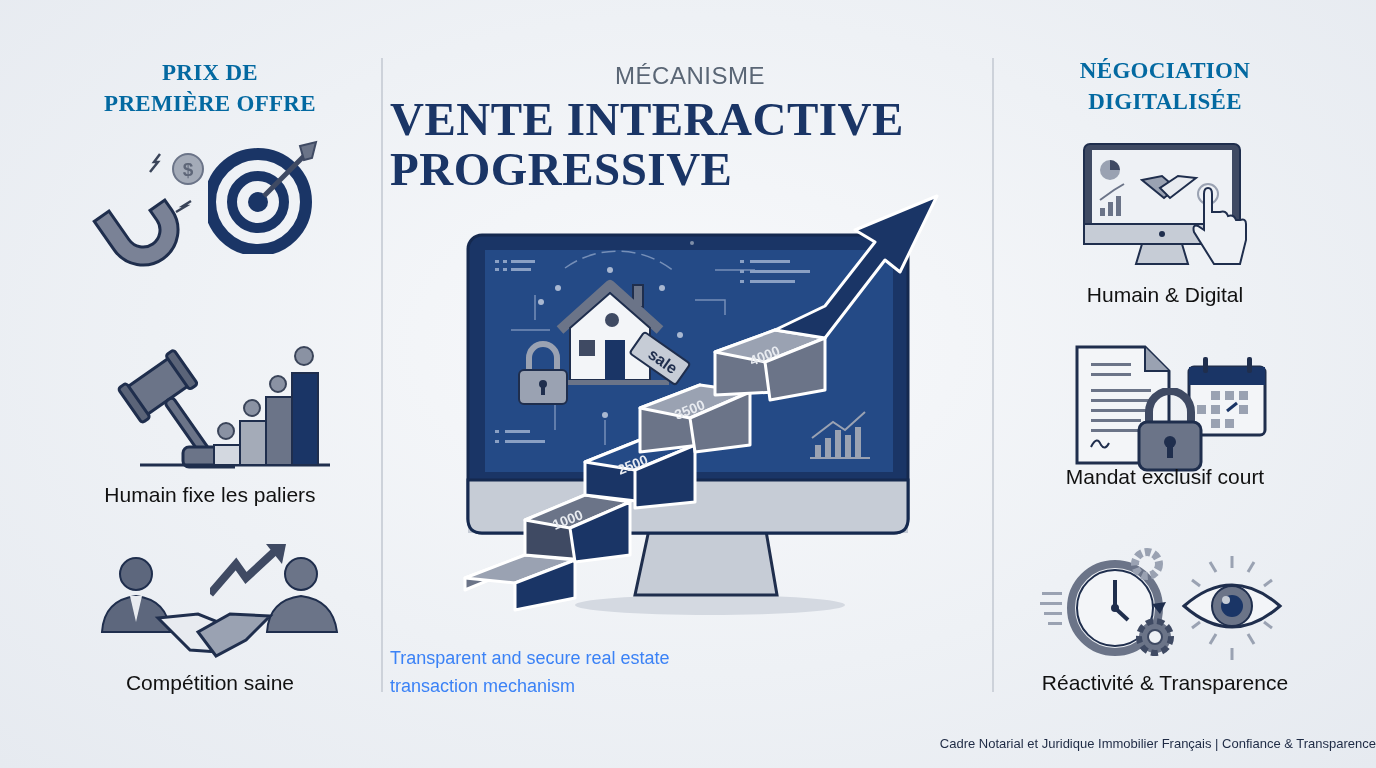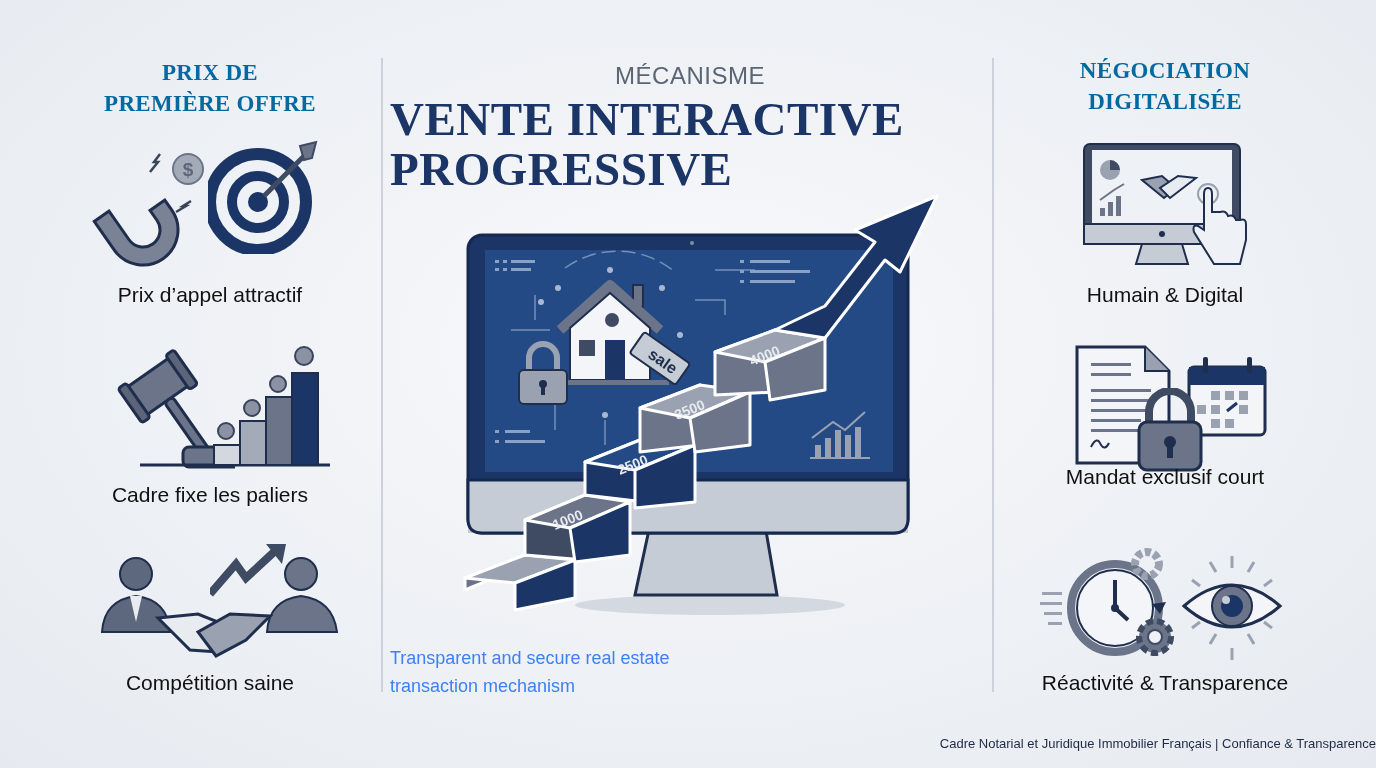--- a/index.html
+++ b/index.html
@@ -65,21 +65,20 @@
       <circle cx="18" cy="18" r="15" fill="#a4abb8" stroke="#6b7488" stroke-width="2"></circle>
       <text x="18" y="25" font-size="19" text-anchor="middle" fill="#5e6678" font-family="Liberation Sans, sans-serif" font-weight="bold">$</text>
     </svg>
     <svg class="icon-svg" style="left:168px;top:-14px;" width="112" height="118" viewBox="0 0 112 118">
       <circle cx="50" cy="66" r="48" fill="none" stroke="#1a3566" stroke-width="12"></circle>
       <circle cx="50" cy="66" r="26" fill="none" stroke="#1a3566" stroke-width="10"></circle>
       <circle cx="50" cy="66" r="10" fill="#1a3566"></circle>
       <line x1="56" y1="60" x2="98" y2="18" stroke="#3f4a63" stroke-width="5"></line>
       <path d="M92 10 L108 6 L104 22 L96 24 Z" fill="#6b7488" stroke="#3f4a63" stroke-width="2"></path>
     </svg>
-    <div class="item-label" style="top:133px;">Prix d’appel attractif</div>
   </div>
 
   <div class="item" style="top:343px;height:170px;">
     <svg class="icon-svg" style="left:45px;top:4px;" width="150" height="125" viewBox="0 0 150 125">
       <g transform="rotate(-35 80 60)">
         <rect x="58" y="22" width="56" height="34" rx="4" fill="#6b7488" stroke="#1f2e4d" stroke-width="3"></rect>
         <rect x="52" y="18" width="10" height="42" rx="3" fill="#5b6478" stroke="#1f2e4d" stroke-width="3"></rect>
         <rect x="110" y="18" width="10" height="42" rx="3" fill="#5b6478" stroke="#1f2e4d" stroke-width="3"></rect>
         <rect x="82" y="56" width="10" height="80" rx="4" fill="#6b7488" stroke="#1f2e4d" stroke-width="3"></rect>
       </g>
@@ -91,21 +90,21 @@
       <rect x="100" y="78" width="26" height="44" fill="#a4abb8" stroke="#1f2e4d" stroke-width="2"></rect>
       <rect x="126" y="54" width="26" height="68" fill="#6b7488" stroke="#1f2e4d" stroke-width="2"></rect>
       <rect x="152" y="30" width="26" height="92" fill="#1a3566" stroke="#1f2e4d" stroke-width="2"></rect>
       <g fill="#8a92a3" stroke="#3a4459" stroke-width="2">
         <circle cx="86" cy="88" r="8"></circle>
           <circle cx="112" cy="65" r="8"></circle>
           <circle cx="138" cy="41" r="8"></circle>
           <circle cx="164" cy="13" r="9"></circle>
       </g>
     </svg>
-    <div class="item-label" style="top:140px;">Cadre fixe les paliers</div>
+    <div class="item-label" style="top:140px;">Humain fixe les paliers</div>
   </div>
 
   <div class="item" style="top:542px;height:160px;">
     <svg class="icon-svg" style="left:60px;top:10px;" width="100" height="100" viewBox="0 0 100 100">
       <circle cx="36" cy="22" r="16" fill="#5d677d" stroke="#1f2e4d" stroke-width="2"></circle>
       <path d="M2 80 Q4 48 36 44 Q68 48 70 80 Z" fill="#5d677d" stroke="#1f2e4d" stroke-width="2"></path>
       <path d="M30 44 L36 70 L42 44 Z" fill="#e8ebf0"></path>
     </svg>
     <svg class="icon-svg" style="left:170px;top:0;" width="80" height="60" viewBox="0 0 80 60">
       <path d="M0 52 L26 22 L36 36 L64 10" stroke="#3f4a63" stroke-width="8" fill="none"></path>

